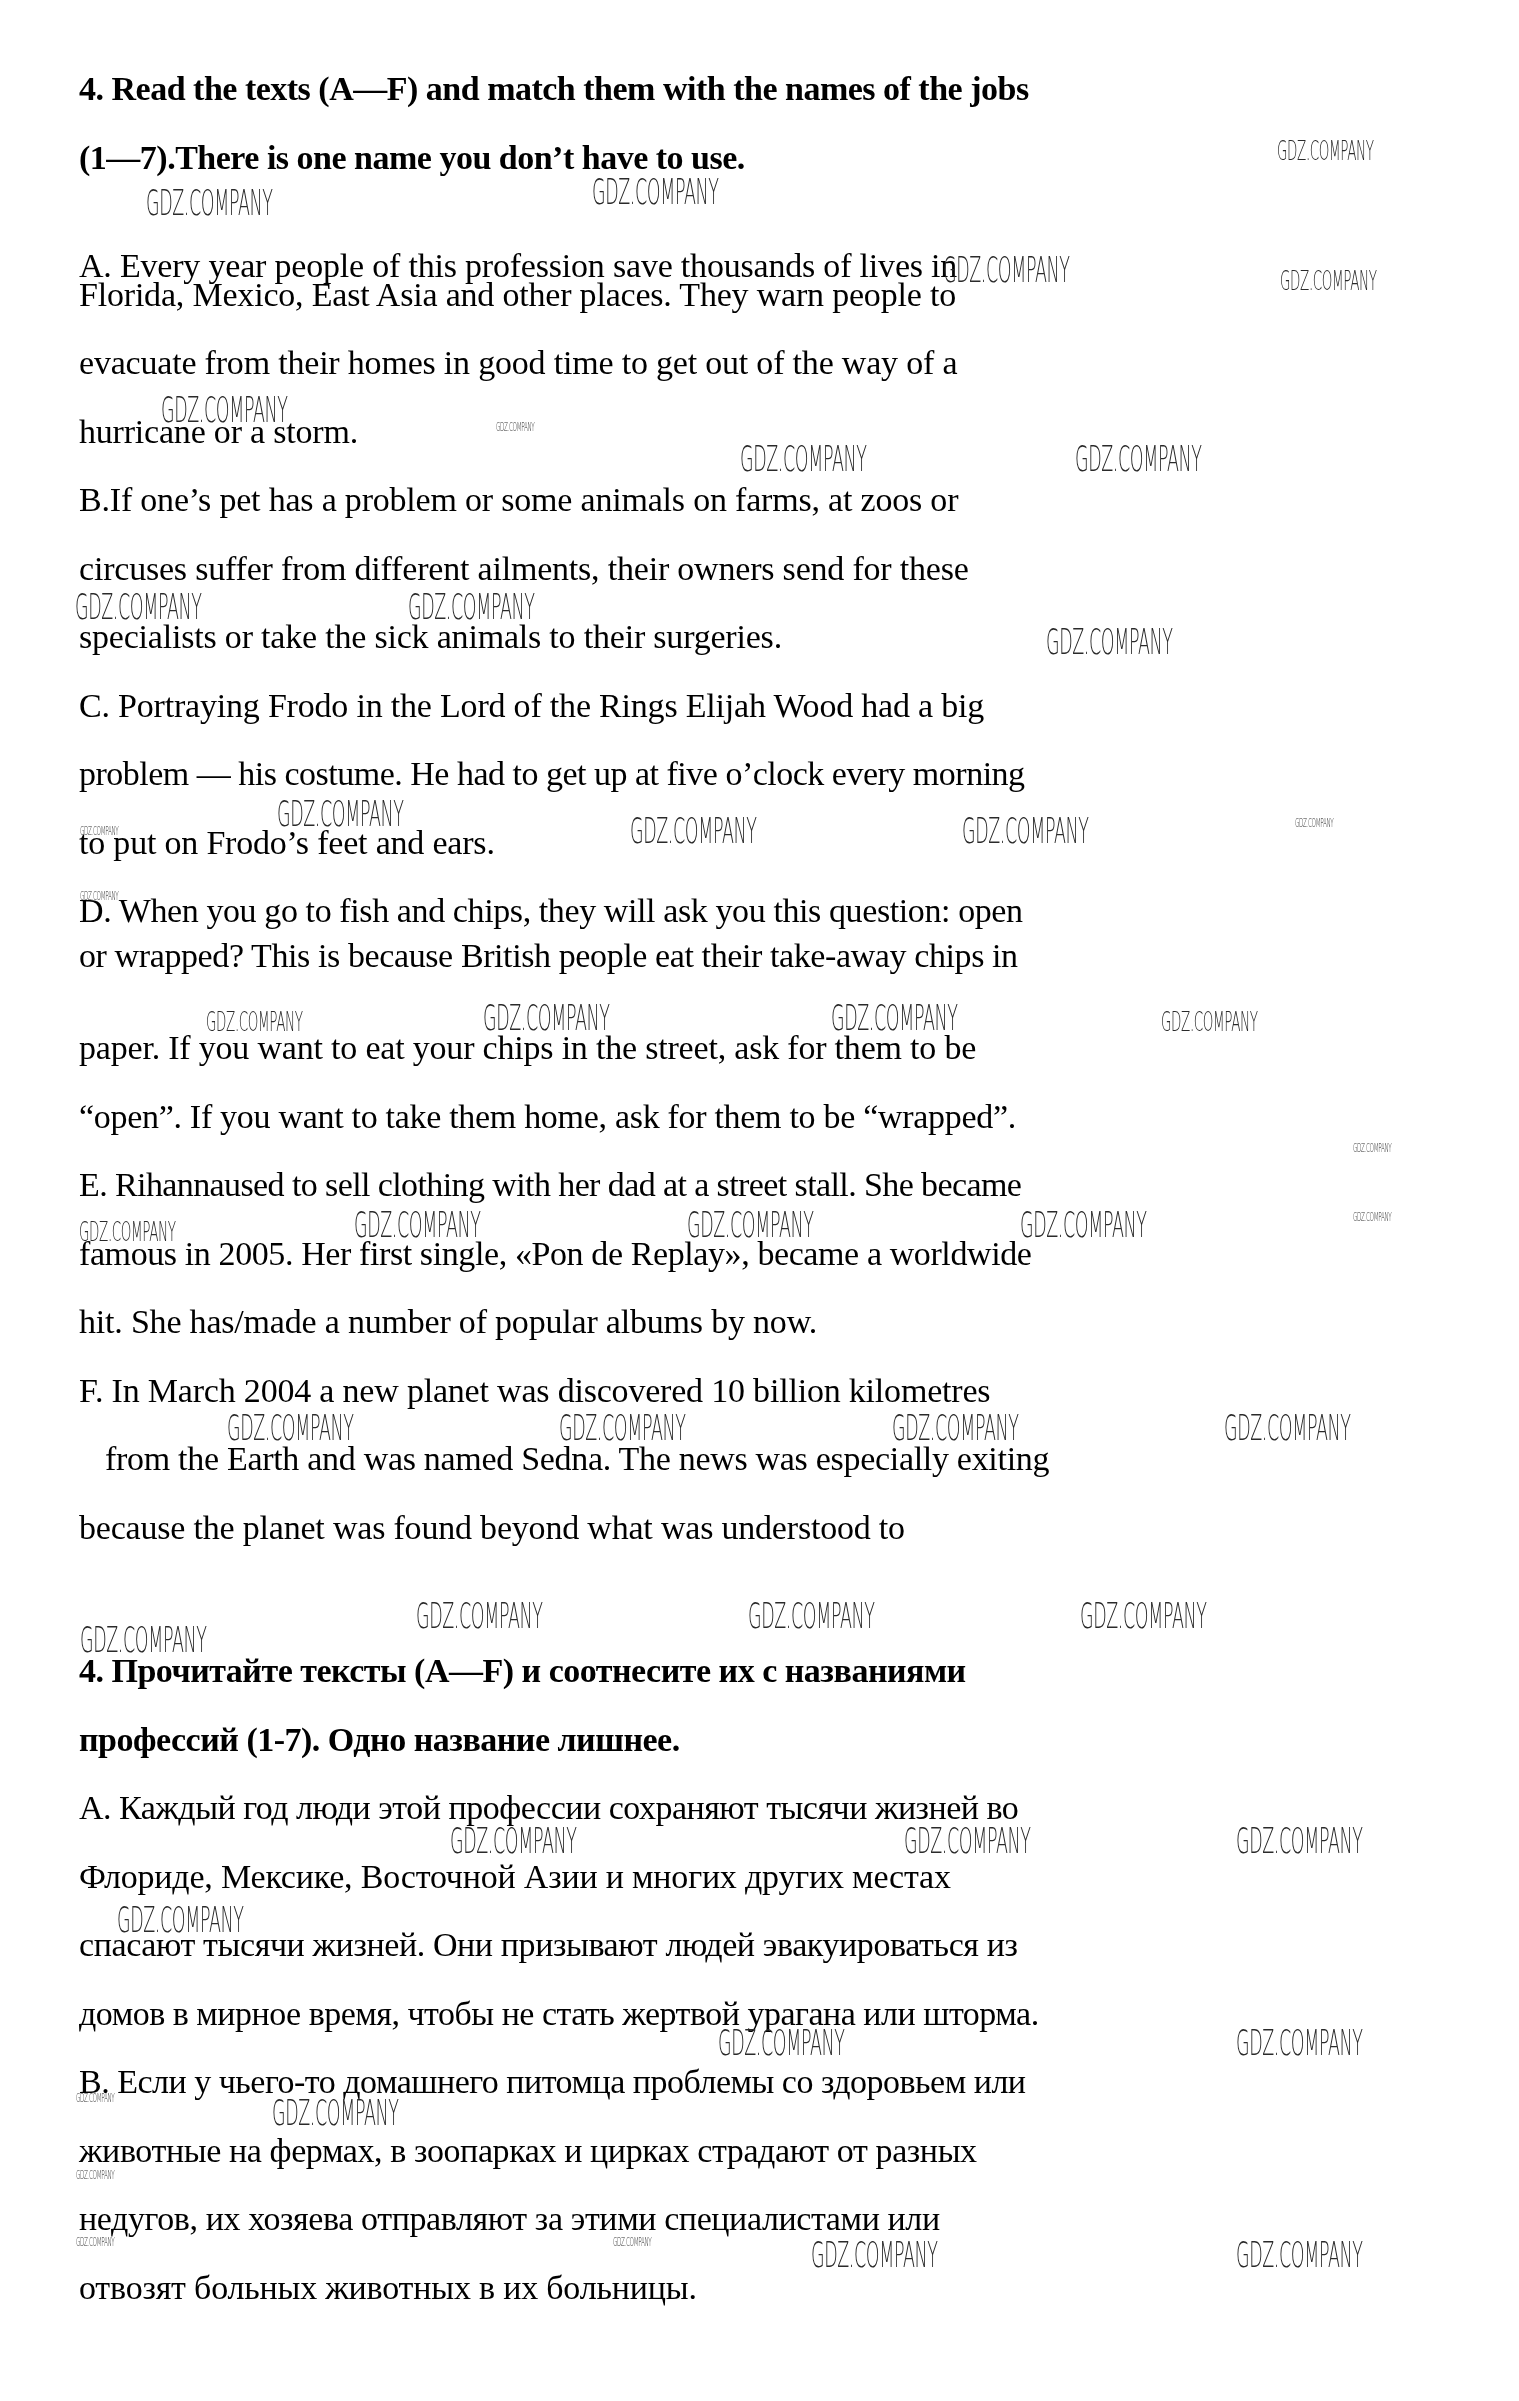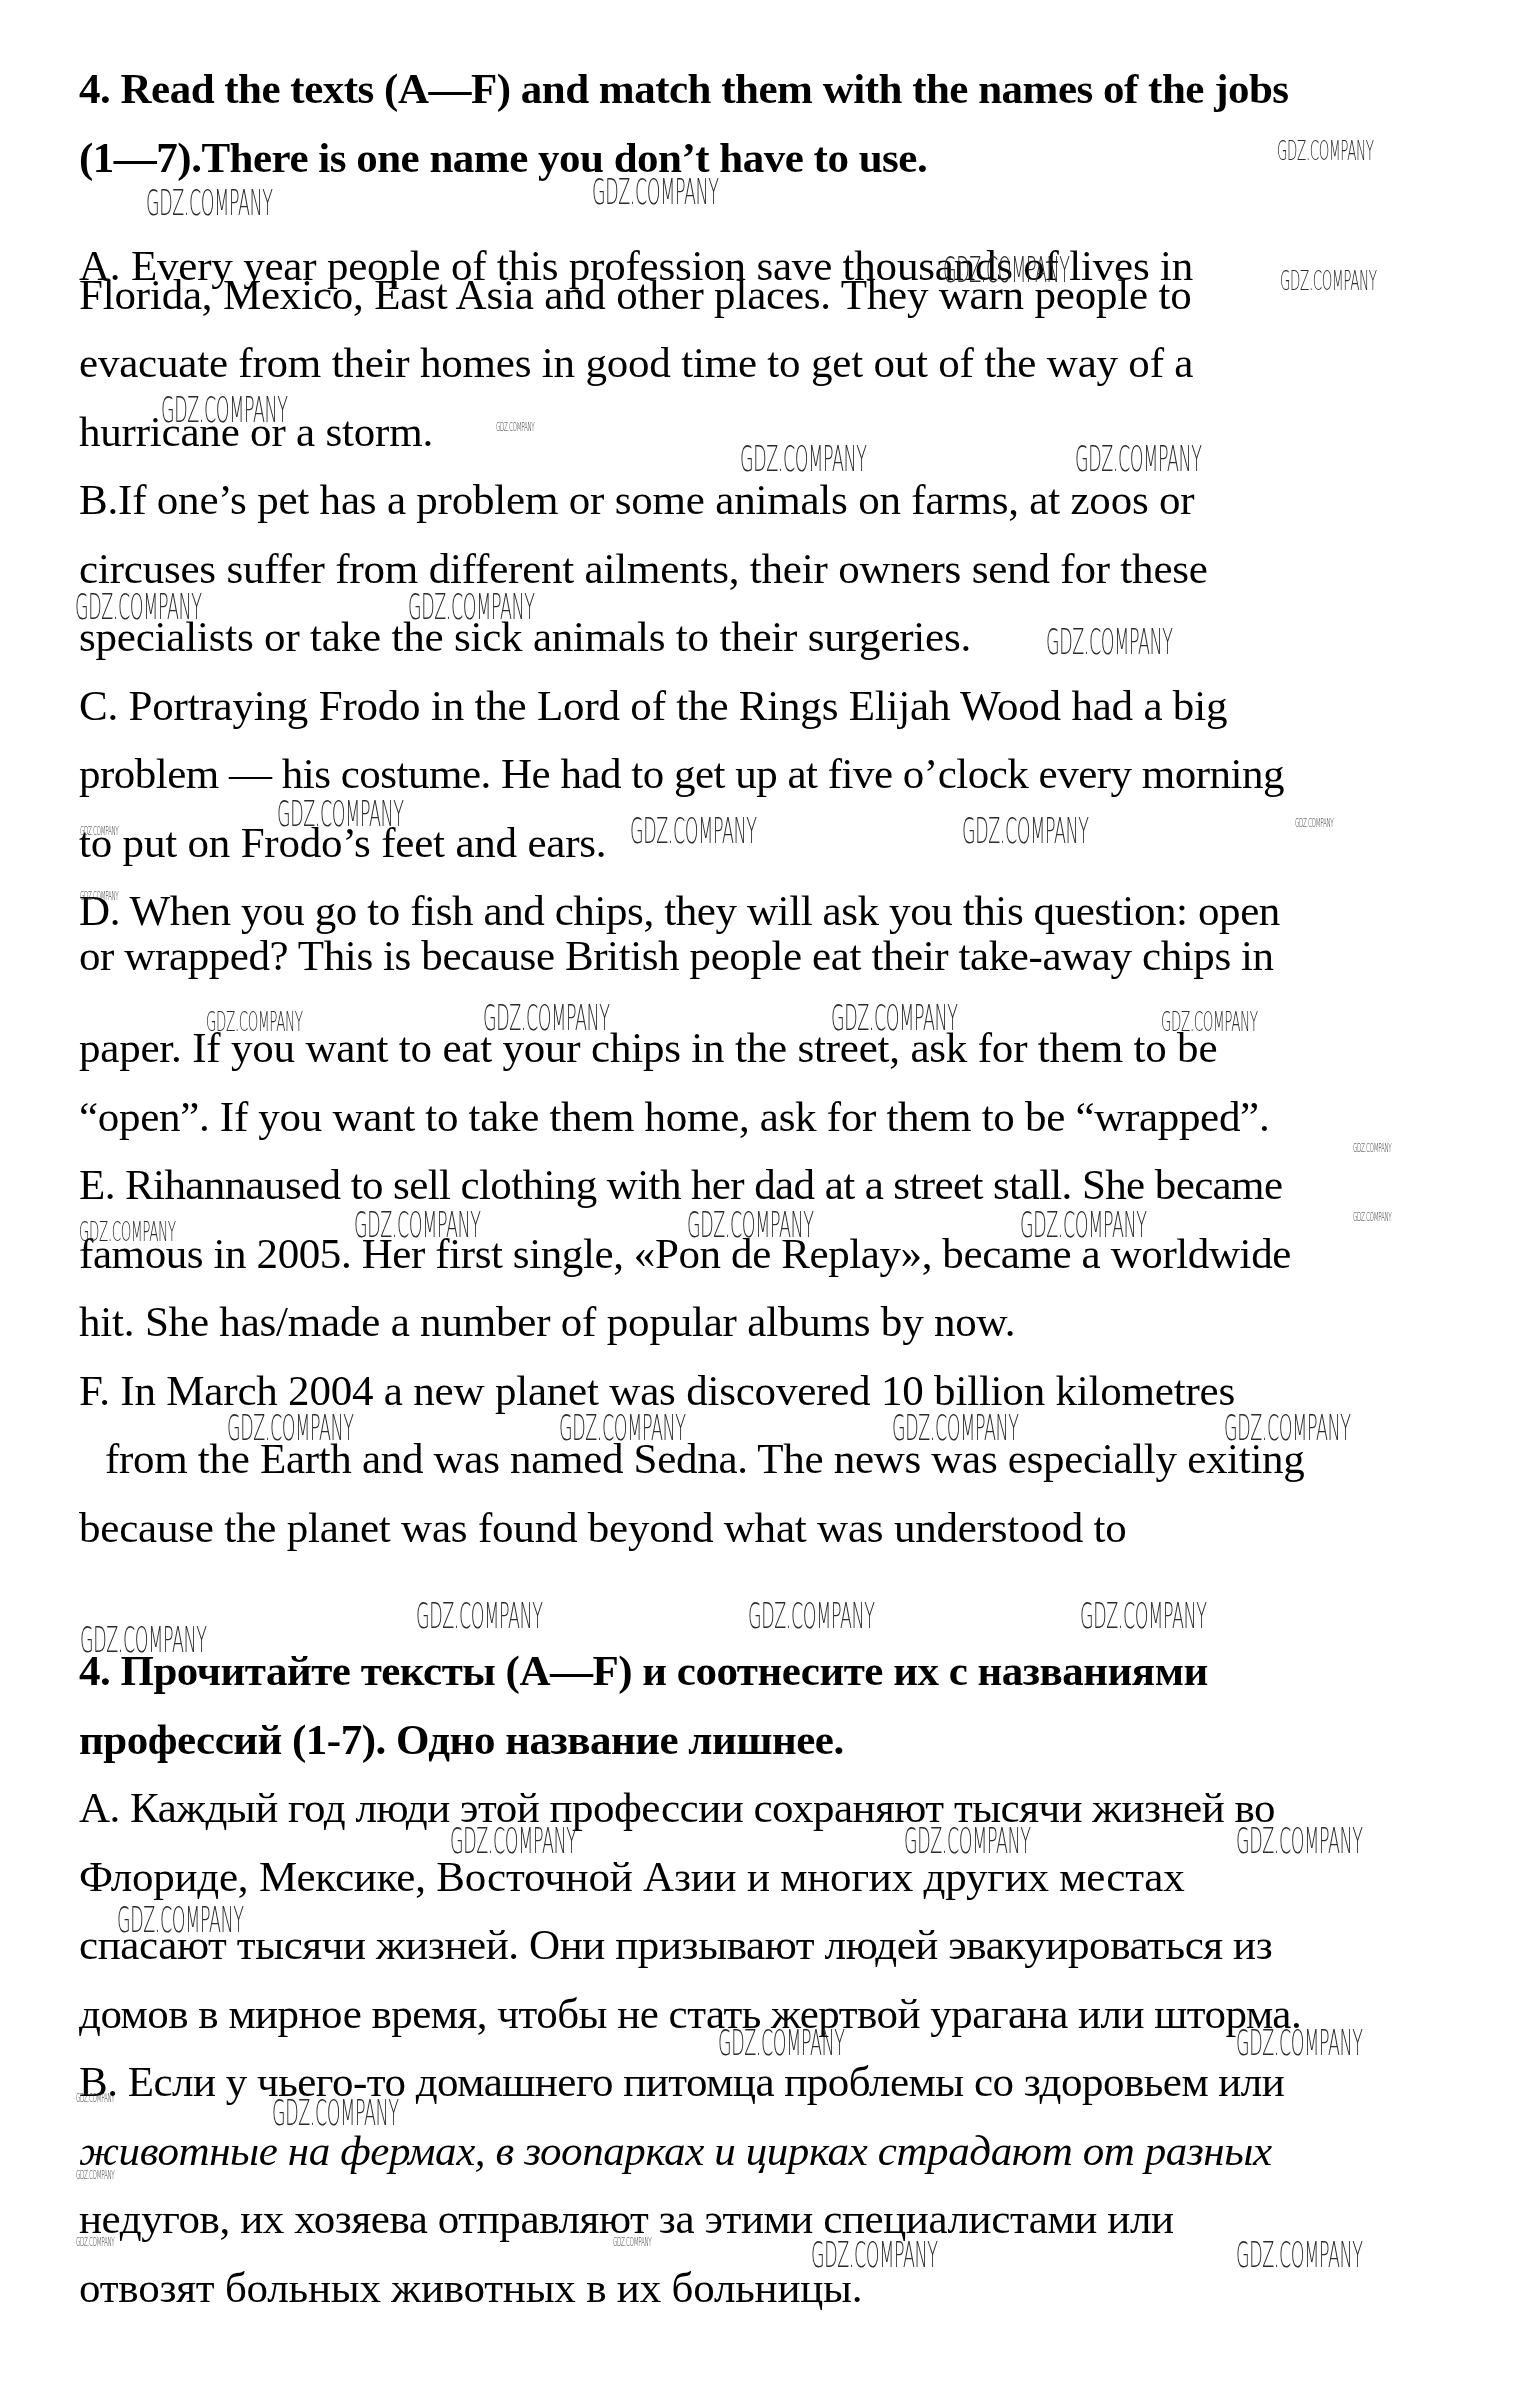--- a/index.html
+++ b/index.html
@@ -17,21 +17,21 @@
     }
     .page {
       position: absolute;
       left: 0; top: 0;
       width: 1520px;
       height: 2401px;
     }
     .line {
       position: absolute;
       left: 79px;
-      font-size: 43px;
+      font-size: 34px;
       line-height: 47px;
       white-space: nowrap;
       letter-spacing: -0.2px;
     }
     .bold { font-weight: bold; }
     .wm {
       position: absolute;
       font-family: "DejaVu Sans", sans-serif;
       color: #2a2a2a;
       font-weight: 300;
@@ -83,21 +83,21 @@
   <div>
     <div class="line bold" style="top:1647px; letter-spacing:-0.5px;">4. Прочитайте тексты (А—F) и соотнесите их с названиями</div>
     <div class="line bold" style="top:1716px; letter-spacing:-0.5px;">профессий (1-7). Одно название лишнее.</div>
 
     <div class="line" style="top:1784px; letter-spacing:-0.5px;">А. Каждый год люди этой профессии сохраняют тысячи жизней во</div>
     <div class="line" style="top:1853px;">Флориде, Мексике, Восточной Азии и многих других местах</div>
     <div class="line" style="top:1921px; letter-spacing:-0.4px;">спасают тысячи жизней. Они призывают людей эвакуироваться из</div>
     <div class="line" style="top:1990px; letter-spacing:-0.5px;">домов в мирное время, чтобы не стать жертвой урагана или шторма.</div>
 
     <div class="line" style="top:2058px; letter-spacing:-0.5px;">В. Если у чьего-то домашнего питомца проблемы со здоровьем или</div>
-    <div class="line" style="top:2127px; letter-spacing:-0.4px;font-style:italic;">животные на фермах, в зоопарках и цирках страдают от разных</div>
+    <div class="line" style="top:2127px; letter-spacing:-0.4px;">животные на фермах, в зоопарках и цирках страдают от разных</div>
     <div class="line" style="top:2195px; letter-spacing:-0.4px;">недугов, их хозяева отправляют за этими специалистами или</div>
     <div class="line" style="top:2264px;text-align:right;">отвозят больных животных в их больницы.</div>
   </div>
 
   <div>
     <span class="wm mid" style="left:1277px; top:135px;">GDZ.COMPANY</span>
     <span class="wm big" style="left:592px; top:172px;">GDZ.COMPANY</span>
     <span class="wm big" style="left:146px; top:183px;">GDZ.COMPANY</span>
     <span class="wm big" style="left:943px; top:250px;">GDZ.COMPANY</span>
     <span class="wm mid" style="left:1280px; top:265px;">GDZ.COMPANY</span>

